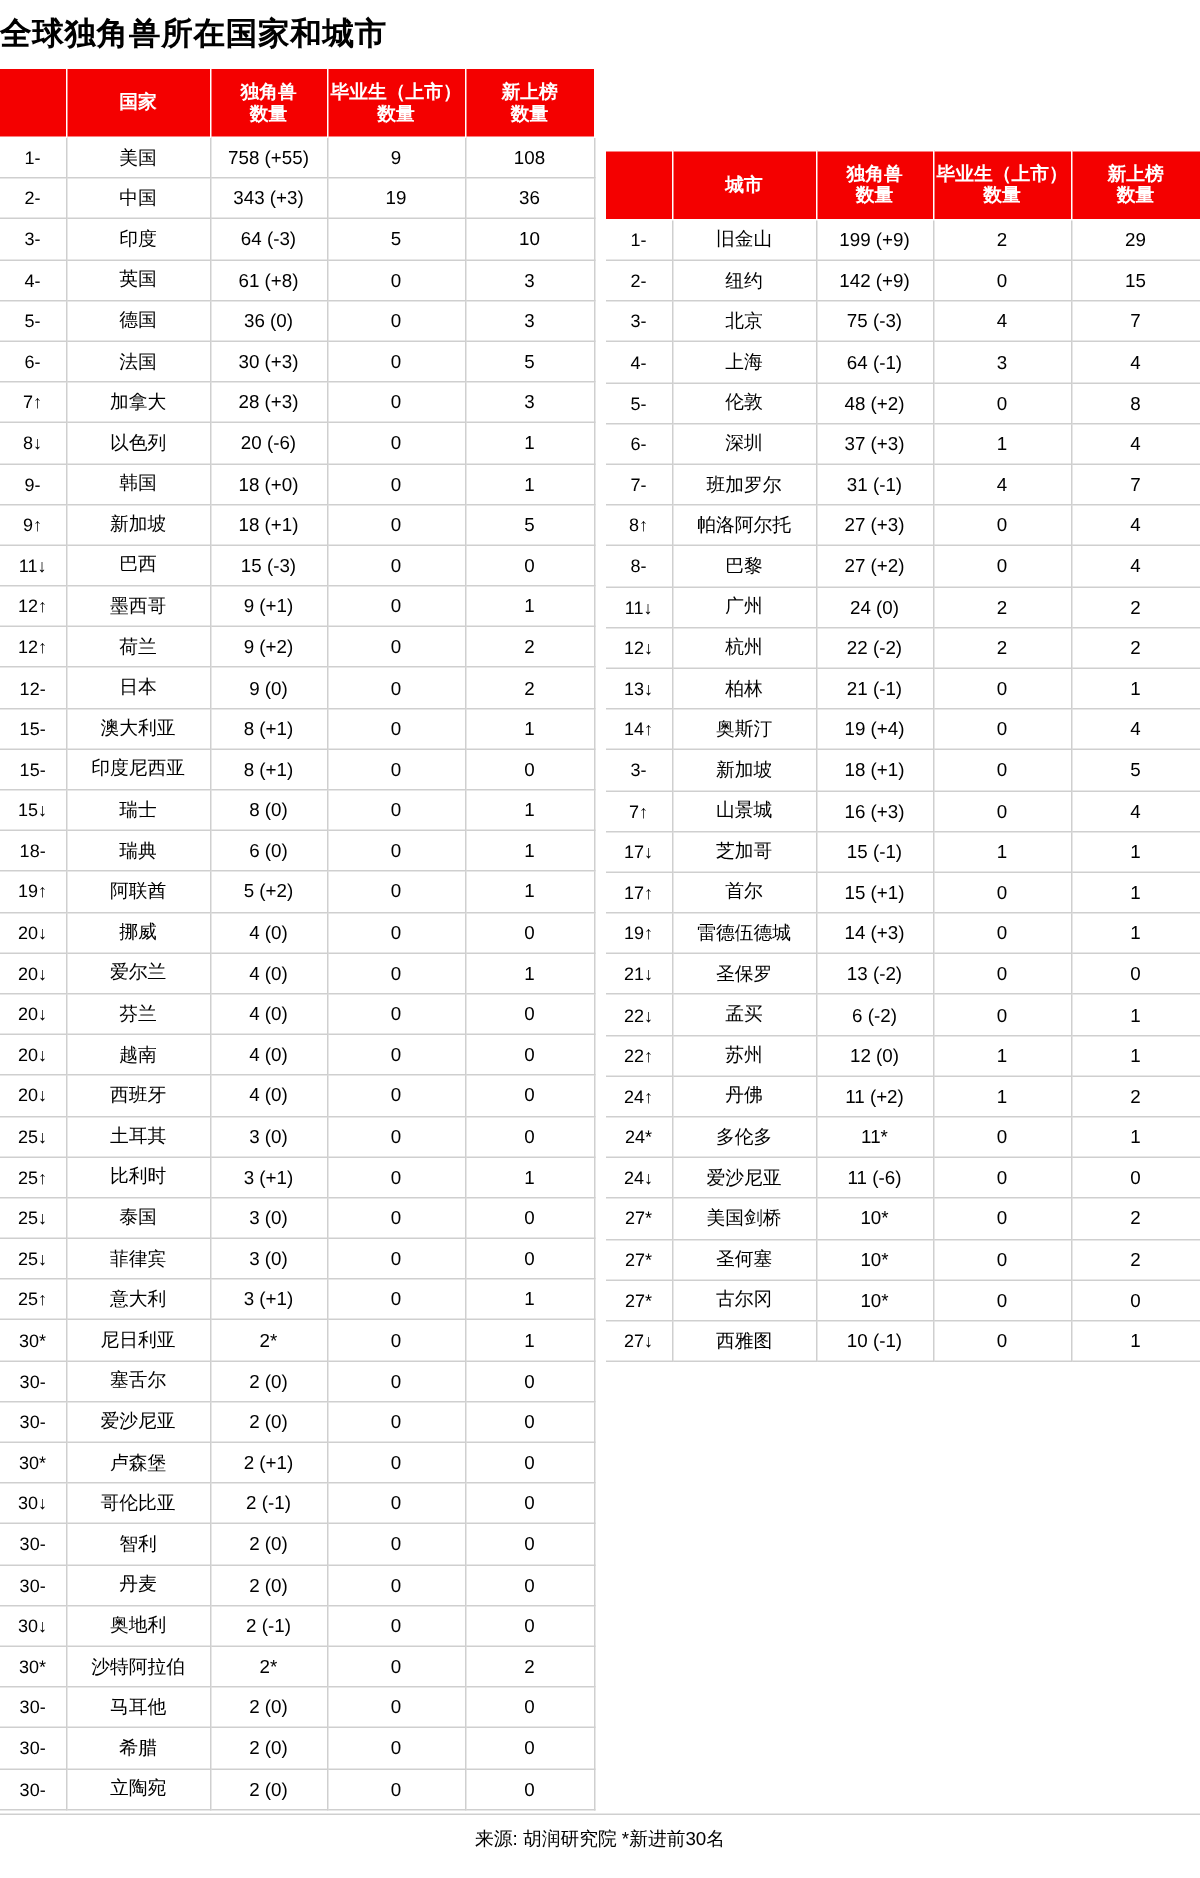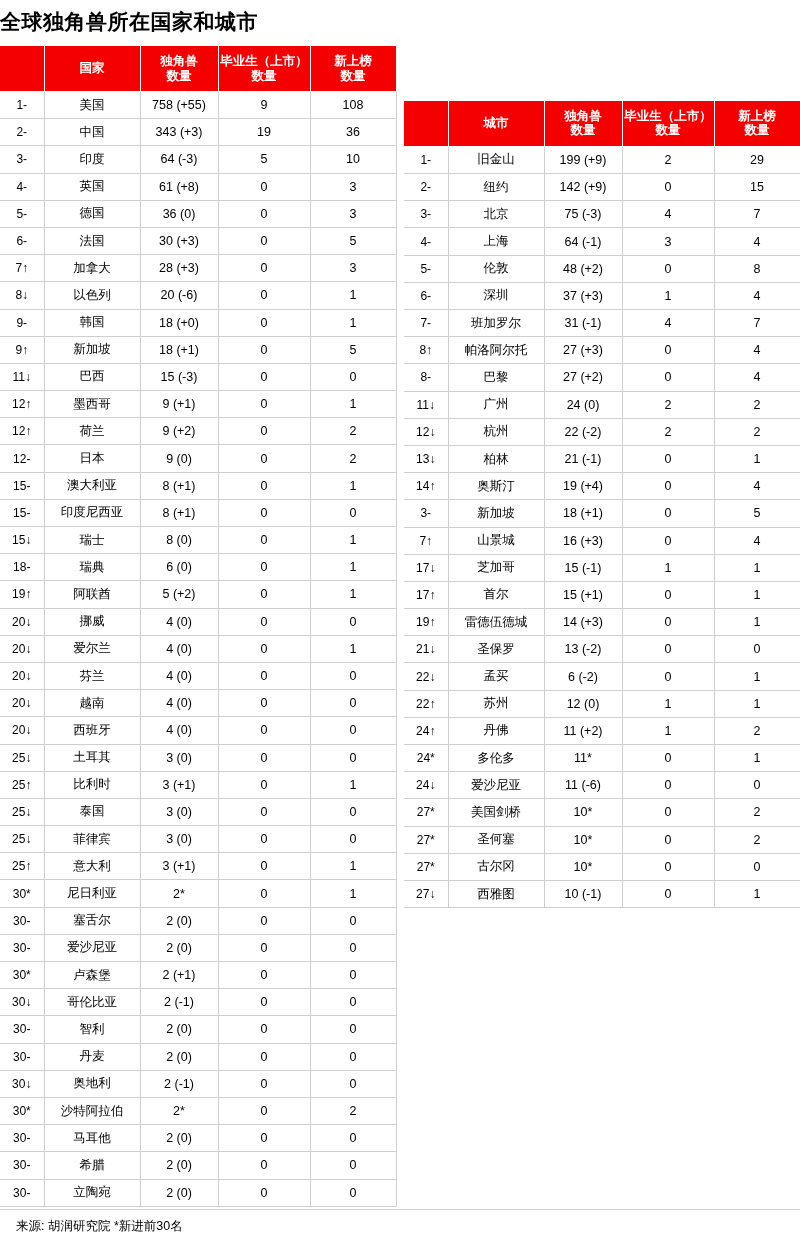--- a/index.html
+++ b/index.html
@@ -83,23 +83,23 @@
   }
   
   col.c-rank { width: 44px; }
   col.c-name { width: 96px; }
   col.c-num  { width: 78px; }
   col.c-grad { width: 92px; }
   col.c-new  { width: 86px; }
 
   .source {
     border-top: 1px solid #cfcfcf;
-    text-align: left;
+    text-align: center;
     font-size: 12.5px;
-    padding: 8px 0 7px 16px;
+    padding: 8px 0 7px 0;
     margin-top: 2px;
   }
 </style>
 </head>
 <body>
 
 <div class="page">
 
   <div class="title">全球独角兽所在国家和城市</div>
 

